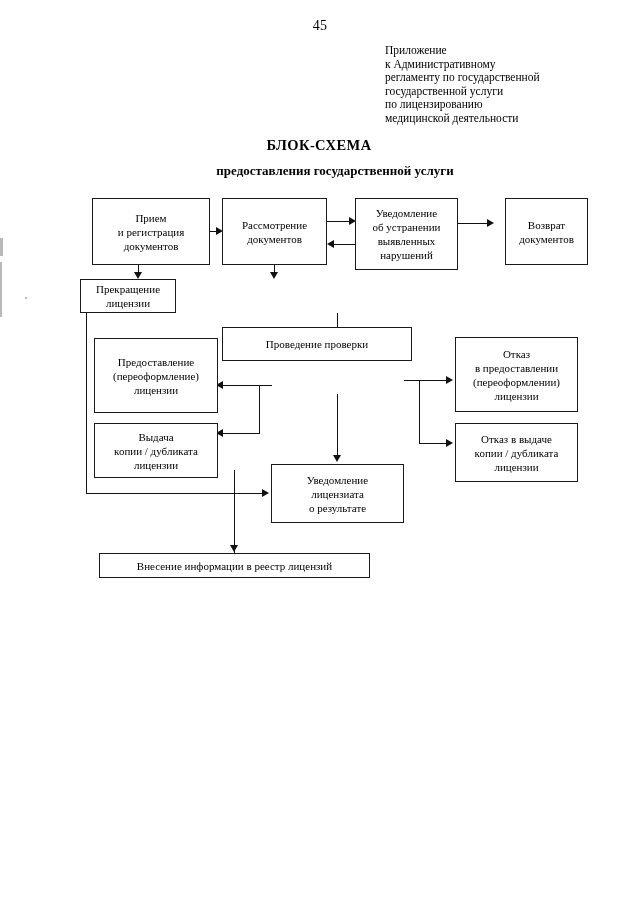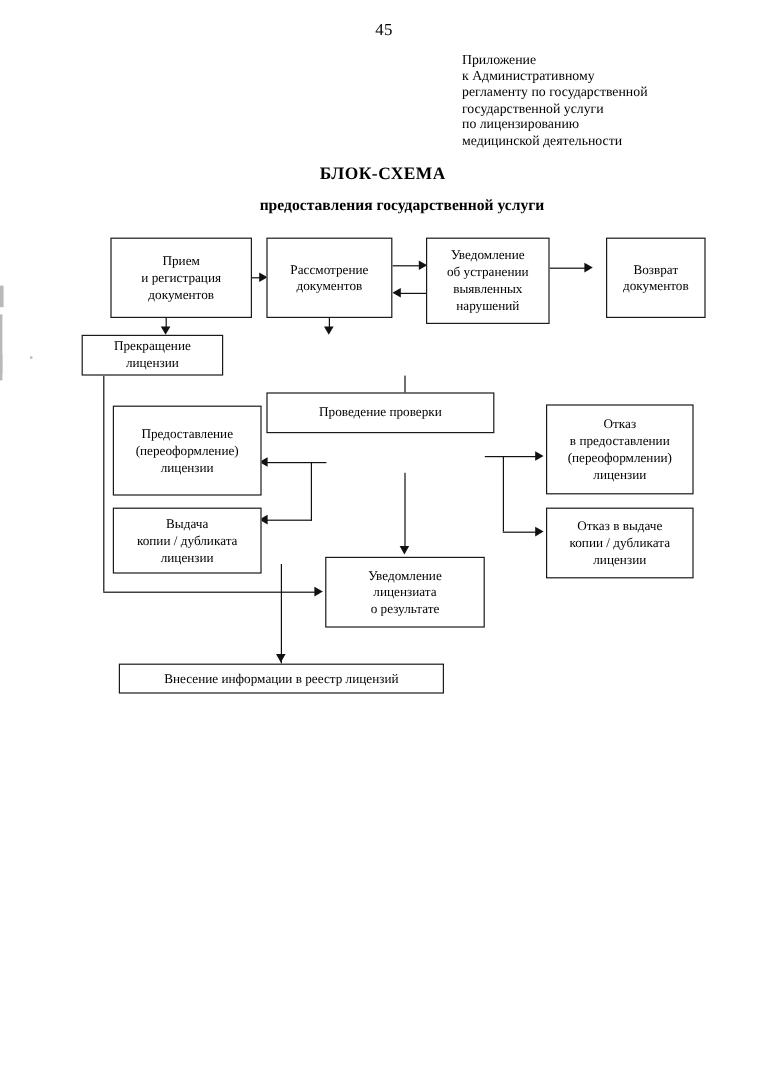--- a/index.html
+++ b/index.html
@@ -89,21 +89,21 @@
     padding: 2px 3px;
     z-index: 3;
   }
   .node span { display: block; white-space: pre-line; }
 
   
   #node-intake            { left: 80px;  top: 198px; width: 118px; height: 67px; margin-left: 12px; }
   #node-review            { left: 222px; top: 198px; width: 105px; height: 67px; }
   #node-violation-notice  { left: 355px; top: 198px; width: 103px; height: 72px; }
   #node-return-docs       { left: 495px; top: 198px; width: 83px;  height: 67px; margin-left: 10px; }
-  #node-terminate         { left: 68px;  top: 279px; width: 118px; height: 34px; }
+  #node-terminate         { left: 80px;  top: 279px; width: 96px; height: 34px; }
   #node-inspection        { left: 222px; top: 279px; width: 190px; height: 34px; margin-top: 48px; }
   #node-grant             { left: 94px;  top: 338px; width: 124px; height: 75px; }
   #node-result            { left: 271px; top: 350px; width: 133px; height: 44px; }
   #node-refusal-grant     { left: 455px; top: 337px; width: 123px; height: 75px; }
   #node-issue-copy        { left: 94px;  top: 423px; width: 124px; height: 55px; }
   #node-refusal-copy      { left: 455px; top: 423px; width: 123px; height: 59px; }
   #node-notify-licensee   { left: 271px; top: 464px; width: 133px; height: 59px; }
   #node-registry          { left: 99px;  top: 553px; width: 271px; height: 25px; }
 
   

